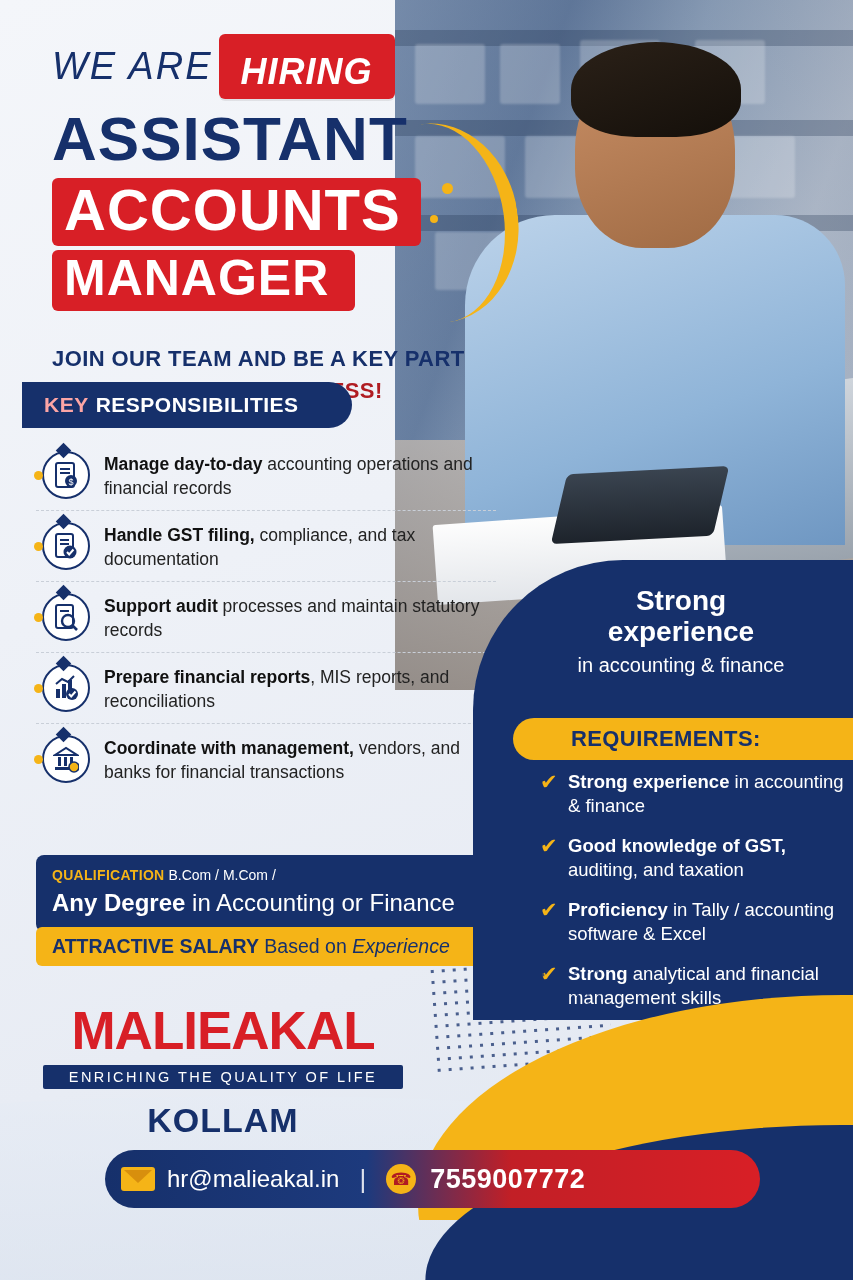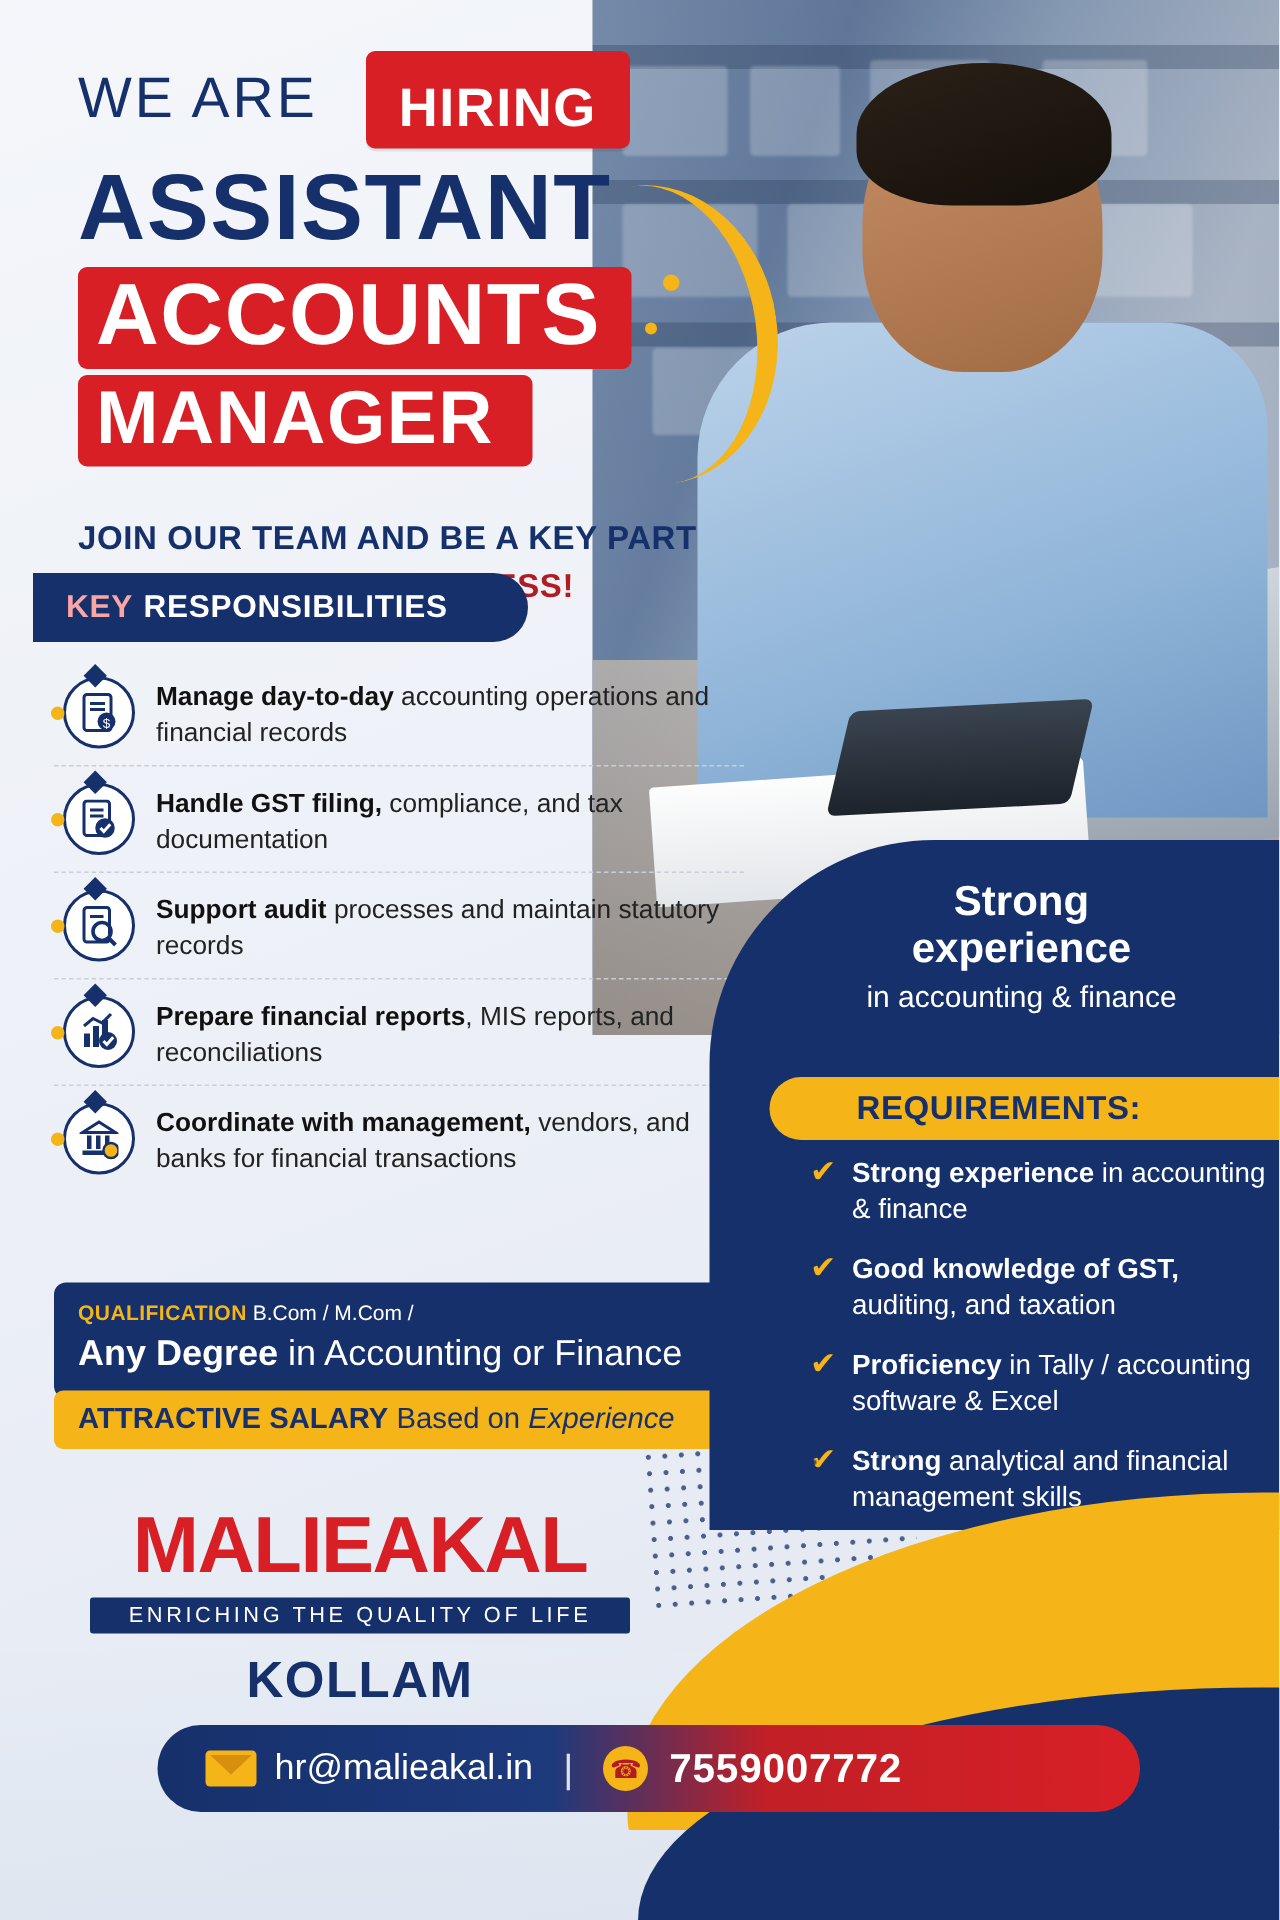--- a/index.html
+++ b/index.html
@@ -76,21 +76,21 @@
   .swoosh-yellow-top {
     position:absolute; left:398px; top:120px; width:120px; height:200px;
     border-right: 14px solid #f5b417;
     border-radius: 0 100px 100px 0 / 0 120px 120px 0;
     transform: rotate(-8deg);
   }
   .dot-y { position:absolute; width:11px; height:11px; background:#f5b417; border-radius:50%; }
 
   
   .headline { position:absolute; left:52px; top:34px; width:430px; }
-  .we-are-row { display:flex; align-items:center; gap:32px; }
+  .we-are-row { display:flex; align-items:center; gap:6px;font-style:italic; }
   .we-are {
     font-size:38px; font-weight:400; letter-spacing:2px; color:#16306b;
     font-family:"Liberation Sans", sans-serif;
   }
   .hiring-tag {
     background:#d81f26; color:#fff; font-size:36px; font-weight:bold;
     letter-spacing:1px; padding:17px 22px 6px 22px;
     border-radius:6px 6px 6px 6px;
     box-shadow: 0 2px 0 rgba(0,0,0,.08);
   }
@@ -190,21 +190,21 @@
     display:flex; align-items:center; padding-left:58px;
     color:#16306b; font-size:22px; font-weight:bold; letter-spacing:.4px;
   }
   .req-list { position:absolute; left:540px; top:770px; width:310px; }
   .req-item { display:flex; gap:10px; margin-bottom:16px; }
   .req-check { color:#f5b417; font-size:21px; line-height:1.1; flex:0 0 18px; }
   .req-text { color:#fff; font-size:18.5px; line-height:1.3; }
   .req-text b { font-weight:bold; }
 
   
-  .logo-wrap { position:absolute; left:60px; top:1000px; width:360px; text-align:center; }
+  .logo-wrap { position:absolute; left:43px; top:1000px; width:360px; text-align:center; }
   .logo-main {
     font-size:53px; font-weight:bold; color:#d81f26; letter-spacing:-1px;
     font-family:"Liberation Sans", sans-serif;
   }
   .logo-strip {
     margin-top:4px; background:#16306b; color:#fff; font-size:14.5px;
     letter-spacing:2.4px; padding:4px 6px; border-radius:2px;
   }
   .logo-city {
     margin-top:12px; font-size:34px; font-weight:bold; color:#16306b; letter-spacing:1px;
@@ -227,21 +227,21 @@
     position:absolute; right:-30px; bottom:0; width:520px; height:250px;
     background:#16306b;
     clip-path: ellipse(80% 62% at 92% 100%);
   }
   .contact-bar {
     position:absolute; left:105px; bottom:72px; width:655px; height:58px;
     background: linear-gradient(90deg,#16306b 0%,#1d3a7d 40%,#c21f26 62%,#d81f26 100%);
     border-radius:29px;
     display:flex; align-items:center; color:#fff;
   }
-  .contact-bar .mail { display:flex; align-items:center; gap:12px; padding-left:32px; }
+  .contact-bar .mail { display:flex; align-items:center; gap:12px; padding-left:16px; }
   .contact-bar .mail .txt { font-size:24px; }
   .contact-bar .divider { margin:0 20px; font-size:26px; opacity:.85; }
   .contact-bar .phone { display:flex; align-items:center; gap:14px; }
   .contact-bar .phone .txt { font-size:27px; font-weight:bold; letter-spacing:.5px; }
   .icon-mail {
     width:34px; height:24px; background:#f5b417; border-radius:3px; position:relative;
   }
   .icon-mail:after {
     content:""; position:absolute; left:3px; top:3px;
     border-left:14px solid transparent; border-right:14px solid transparent;

